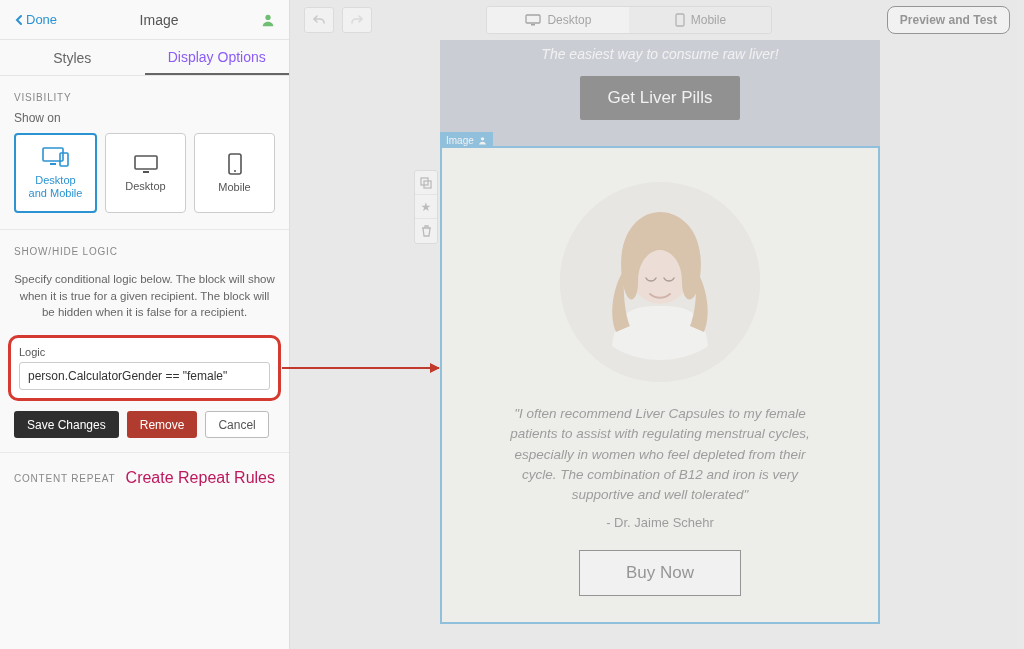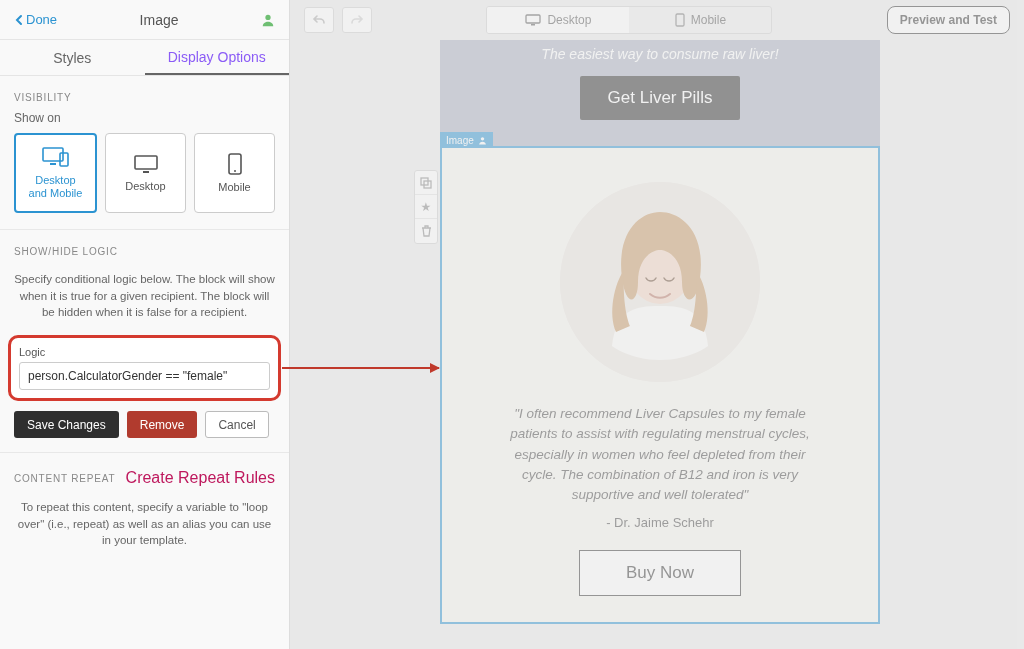--- a/index.html
+++ b/index.html
@@ -121,21 +121,20 @@
     <div class="btn btn-red">Remove</div>
     <div class="btn btn-lt">Cancel</div>
   </div>
 
   <div class="divider" style="margin-top:14px"></div>
 
   <div class="cr-row">
     <div class="cr-label">CONTENT REPEAT</div>
     <div class="cr-link">Create Repeat Rules</div>
   </div>
-  <div class="desc-text">To repeat this content, specify a variable to "loop over" (i.e., repeat) as well as an alias you can use in your template.</div>
 </div>
 
 <div class="canvas">
   <div class="topbar">
     <div class="undo">
       <svg width="14" height="14" viewBox="0 0 14 14">
           <path d="M5 3 2 6l3 3M2 6h6a4 4 0 0 1 4 4" fill="none" stroke="#aaa" stroke-width="1.6" stroke-linecap="round"></path>
         </svg>
     </div>
     <div class="undo">

